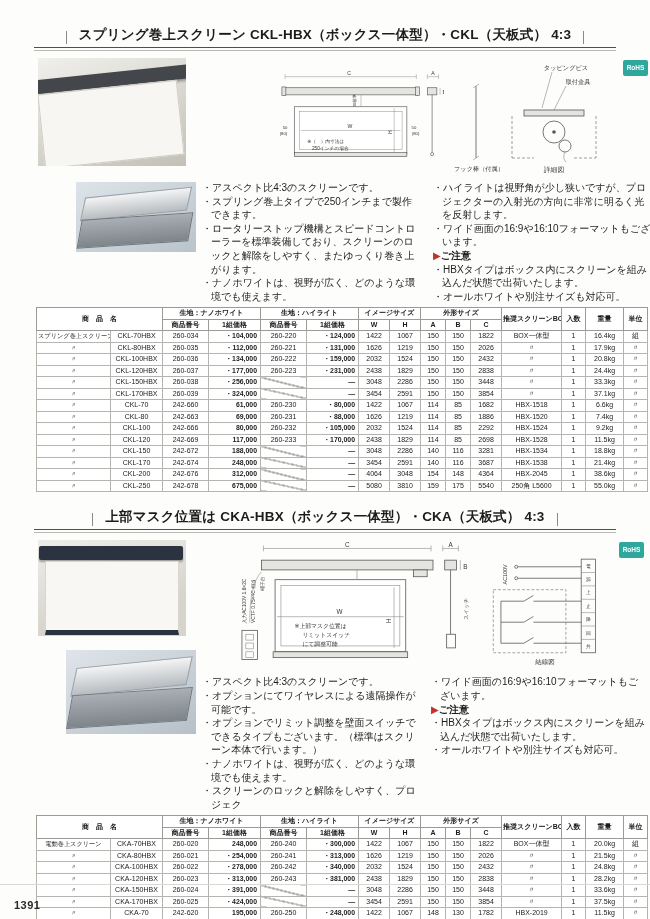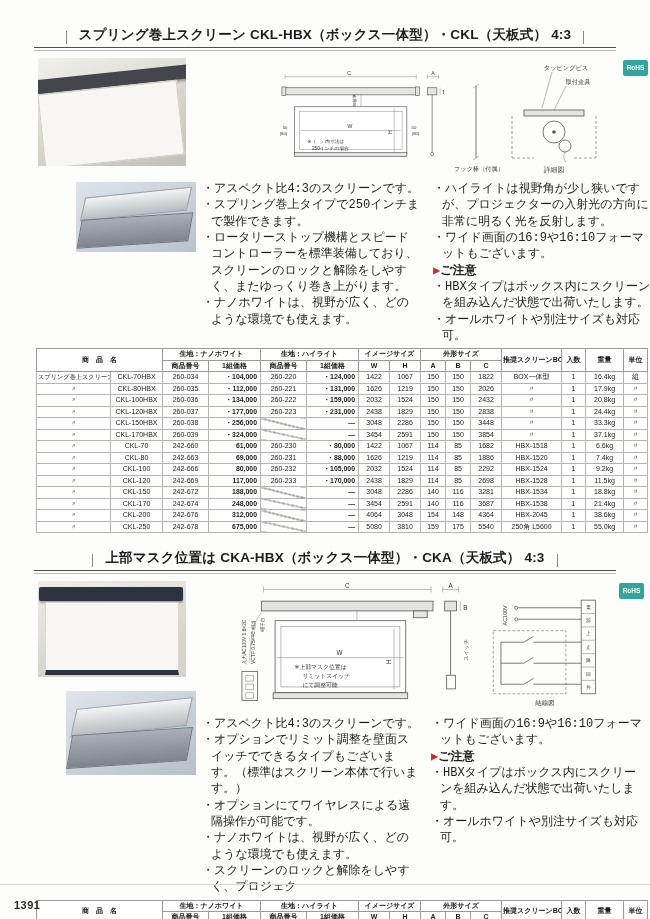--- a/index.html
+++ b/index.html
@@ -37,21 +37,21 @@
   svg{display:block;}
   svg text{fill:#333;font-family:"Liberation Sans","DejaVu Sans",sans-serif;}
   .ln{stroke:#555;stroke-width:.8;fill:none;}
   .thin{stroke:#888;stroke-width:.6;fill:none;}
   .dash{stroke:#777;stroke-width:.7;fill:none;stroke-dasharray:3 2;}
   .fillg{fill:#e4e4e1;stroke:#555;stroke-width:.8;}
   .fillw{fill:#fff;stroke:#666;stroke-width:.9;}
 
   
   .bullets{display:flex;gap:12px;margin-top:5px;padding-right:2px;}
-  .bcol{flex:1;font-size:12px;line-height:1.36;color:#1e1e1e;font-family:Liberation Mono, monospace;}
+  .bcol{flex:1;font-size:10px;line-height:1.36;color:#1e1e1e;}
   .bullet{padding-left:9px;text-indent:-9px;}
   .bullet.cont{padding-left:9px;text-indent:0;}
   .bullet.notice{font-weight:bold;padding-left:0;text-indent:0;}
   .bullet.notice::first-letter{color:#c2312b;}
 
   
   table{border-collapse:collapse;table-layout:fixed;width:612px;margin:4px 0 0 36px;background:#fff;}
   th,td{border:1px solid #b4b4b0;font-size:7px;line-height:10.5px;height:10.5px;padding:0 1px;text-align:center;
         white-space:nowrap;overflow:hidden;font-weight:normal;color:#1b1b1b;}
   th{font-weight:bold;border-color:#9a9a96;}
@@ -543,22 +543,22 @@
             <line class="ln" x1="24" y1="62" x2="24" y2="106"></line>
             <text x="70" y="128" font-size="6.8" text-anchor="middle">結線図</text>
           </svg>
 
           <div class="rohs">RoHS</div>
         </div>
 
         <div class="bullets">
           <div class="bcol">
               <div class="bullet">・アスペクト比4:3のスクリーンです。</div>
+              <div class="bullet">・オプションにてワイヤレスによる遠隔操作が可能です。</div>
               <div class="bullet">・オプションでリミット調整を壁面スイッチでできるタイプもございます。（標準はスクリーン本体で行います。）</div>
-              <div class="bullet">・オプションにてワイヤレスによる遠隔操作が可能です。</div>
               <div class="bullet">・ナノホワイトは、視野が広く、どのような環境でも使えます。</div>
               <div class="bullet">・スクリーンのロックと解除をしやすく、プロジェク</div>
             </div>
           <div class="bcol">
               <div class="bullet">・ワイド画面の16:9や16:10フォーマットもございます。</div>
               <div class="bullet notice">▶ご注意</div>
               <div class="bullet">・HBXタイプはボックス内にスクリーンを組み込んだ状態で出荷いたします。</div>
               <div class="bullet">・オールホワイトや別注サイズも対応可。</div>
             </div>
         </div>

